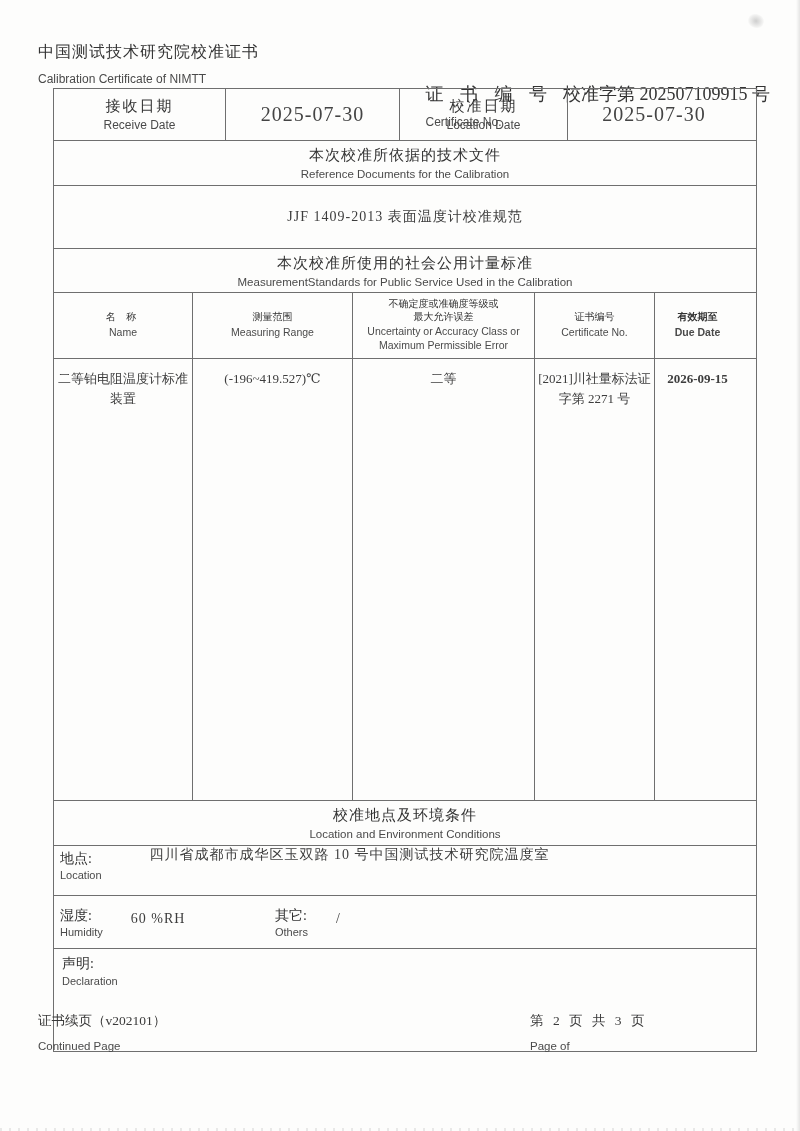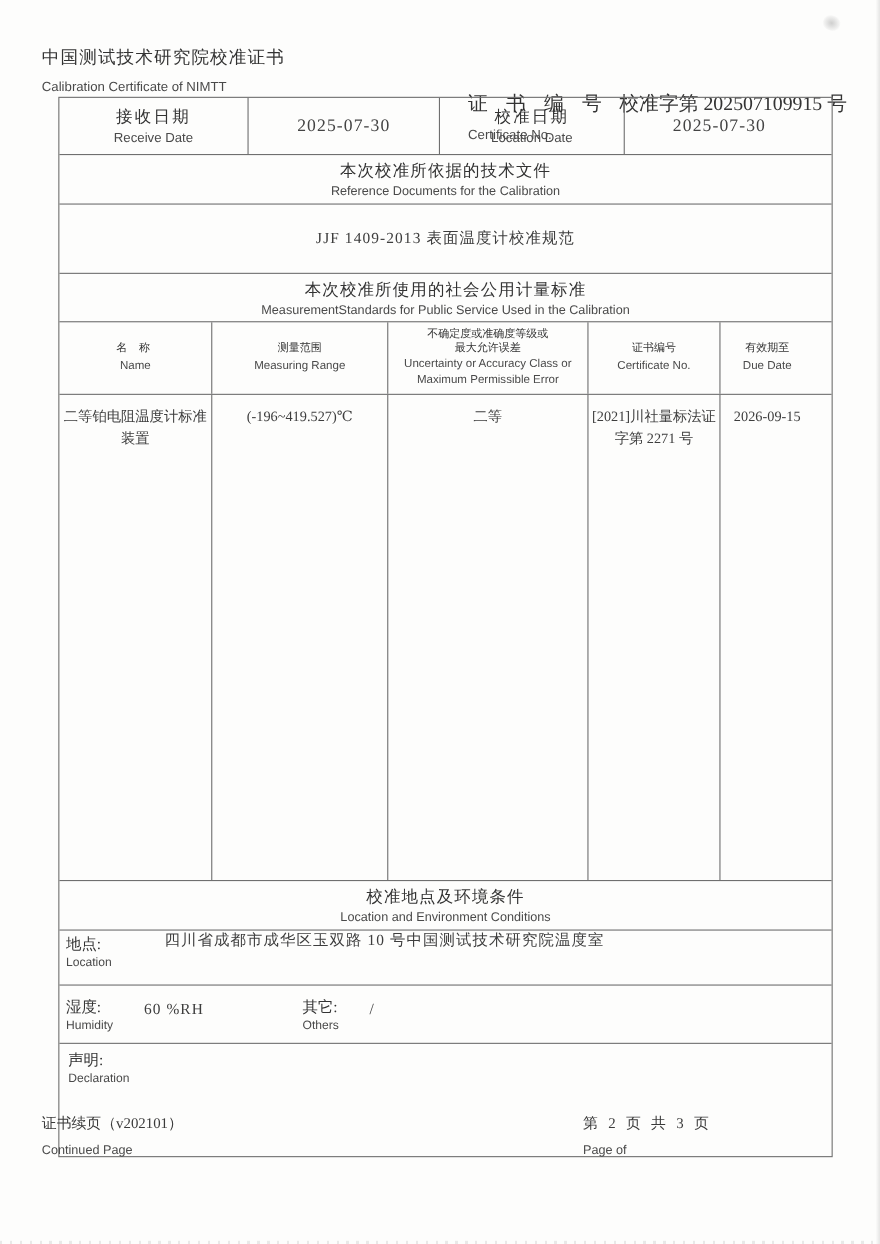--- a/index.html
+++ b/index.html
@@ -40,42 +40,42 @@
   .cell:last-child { border-right: none; }
   .center-col {
     display: flex; flex-direction: column;
     align-items: center; justify-content: center; text-align: center;
   }
 
   
   .dates-row { height: 52px; }
   .dates-row .label-cell .cn { font-size: 15px; letter-spacing: 2px; color: #333; }
   .dates-row .label-cell .en { font-size: 12px; margin-top: 2px; }
-  .dates-row .value-cell { font-size: 16px; letter-spacing: 1px; color: #444; }
+  .dates-row .value-cell { font-size: 20px; letter-spacing: 1px; color: #444; }
   .dw1 { width: 172px; } .dw2 { width: 174px; } .dw3 { width: 168px; } .dw4 { width: 172px; }
 
   
   .section-row .cell { width: 100%; }
   .section-row .cn { font-size: 15px; letter-spacing: 1px; color: #333; }
   .section-row .en { font-size: 11.5px; margin-top: 3px; }
   .sec-h1 { height: 45px; }
   .sec-h2 { height: 44px; }
   .sec-h3 { height: 45px; }
 
   
   .ref-row { height: 63px; }
   .ref-row .cell { width: 100%; font-size: 14px; letter-spacing: 1px; color: #3d3d3d; }
 
   
   .thead-row { height: 66px; }
   .thead-row .cn { font-size: 10px; color: #333; white-space: pre-line; line-height: 1.25; }
   .thead-row .cn.spaced { letter-spacing: 4px; }
   .thead-row .en { font-size: 10.5px; margin-top: 2px; line-height: 1.3; padding: 0 2px; }
   .cw1 { width: 139px; } .cw2 { width: 160px; } .cw3 { width: 182px; }
-  .cw4 { width: 120px; } .cw5 { width: 85px; }
+  .cw4 { width: 120px; } .cw5 { width: 85px; font-weight: bold; }
   .tdata-row { height: 442px; }
   .tdata-row .cell {
     display: flex; flex-direction: column; align-items: center;
     justify-content: flex-start; padding-top: 10px; text-align: center;
     font-size: 13px; line-height: 1.5; color: #3d3d3d;
   }
   .tdata-row .cell { padding-left: 3px; padding-right: 3px; }
 
   
   .loc-row { height: 50px; padding: 4px 6px; display: flex; }

